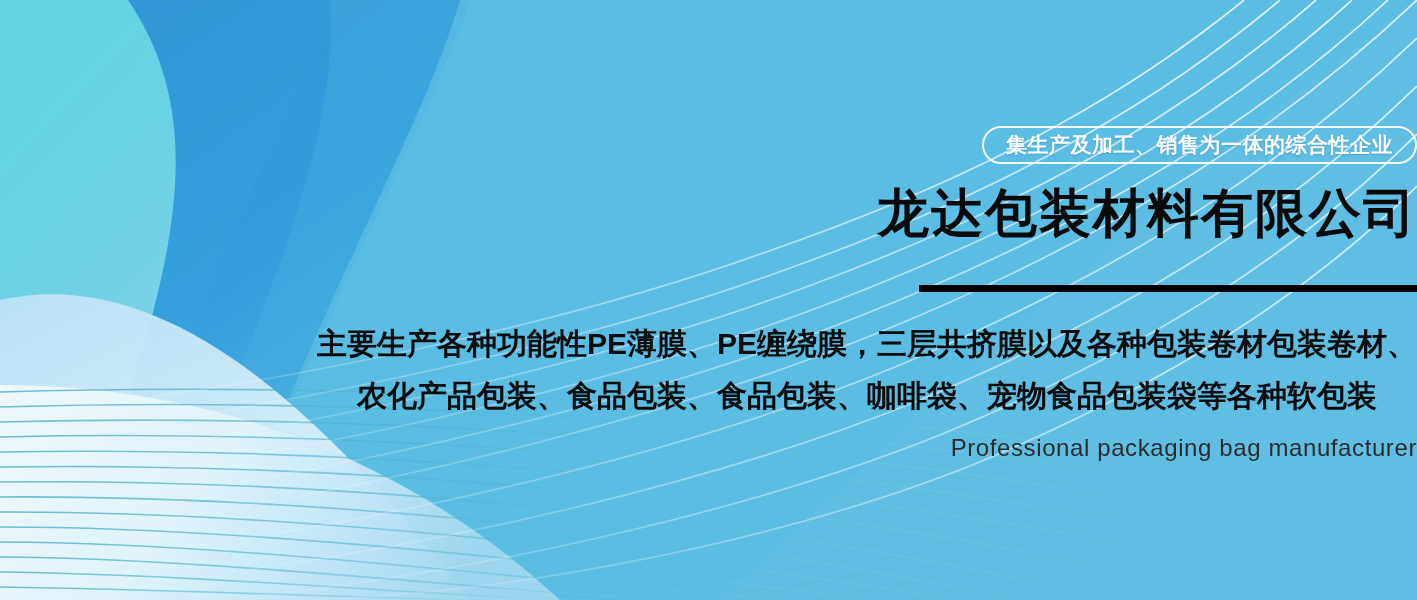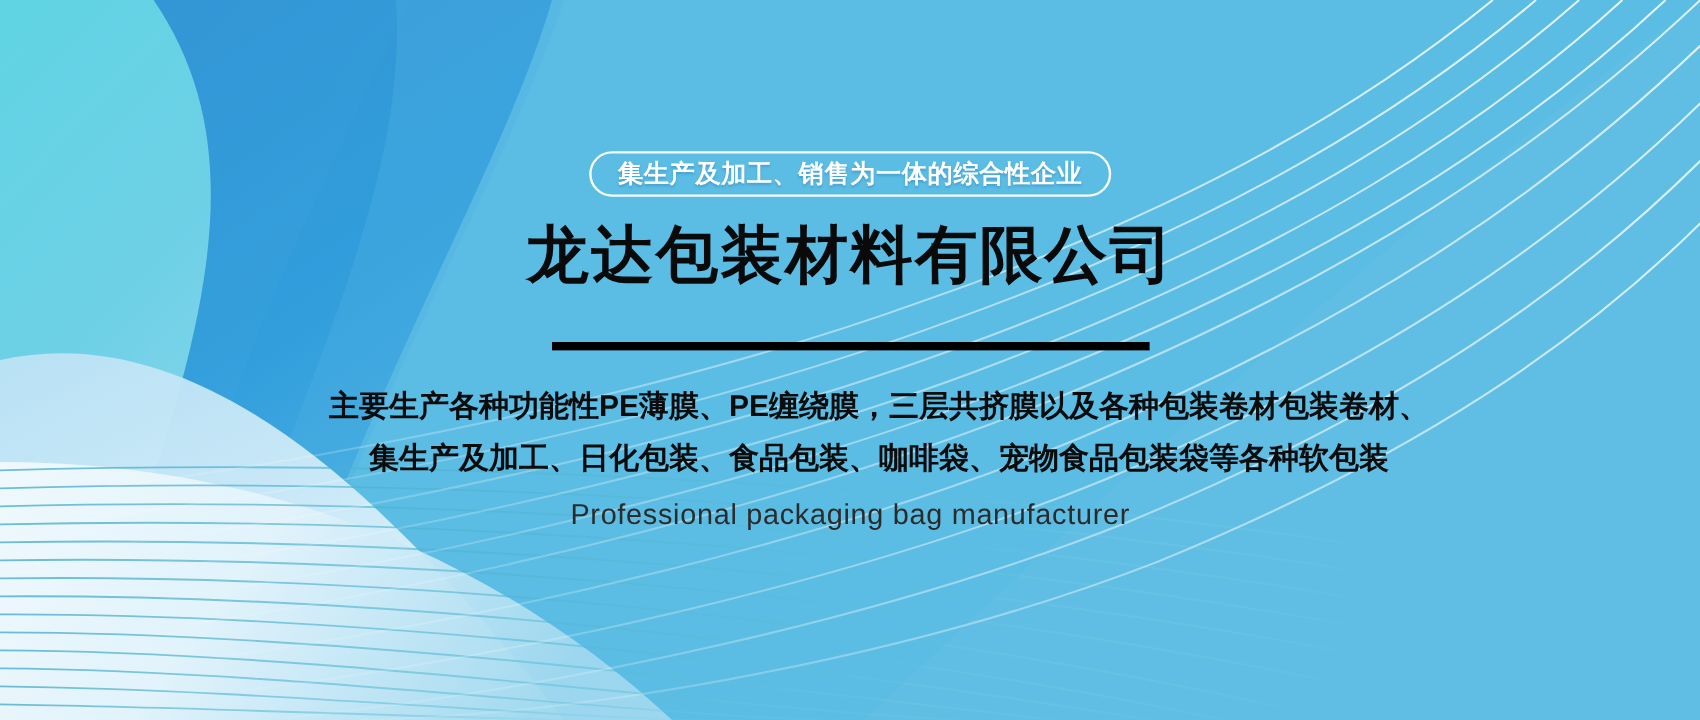--- a/index.html
+++ b/index.html
@@ -21,21 +21,21 @@
     width: 1417px;
     height: 600px;
     display: block;
   }
   .content {
     position: absolute;
     inset: 0;
     z-index: 5;
     display: flex;
     flex-direction: column;
-    align-items: center;
+    align-items: flex-end;
   }
   .badge {
     margin-top: 126px;
     height: 38px;
     box-sizing: border-box;
     padding: 0 22px;
     border: 2px solid rgba(255,255,255,0.95);
     border-radius: 19px;
     display: flex;
     align-items: center;
@@ -59,21 +59,21 @@
   .title-rule {
     margin-top: 10px;
     width: 498px;
     height: 7px;
     background: #000000;
   }
   .desc {
     margin-top: 26px;
     text-align: center;
     color: #0c0c0c;
-    font-size: 25px;
+    font-size: 30px;
     font-weight: 700;
     line-height: 1.72;
     white-space: nowrap;
     margin-left: 48px;
   }
   .desc-line { display: block; }
   .subtitle {
     margin-top: 12px;
     color: #2b2b2b;
     font-size: 24px;
@@ -170,19 +170,19 @@
     <div class="badge">
       <span>集生产及加工、销售为一体的综合性企业</span>
     </div>
 
     <h1 class="title">龙达包装材料有限公司</h1>
 
     <div class="title-rule"></div>
 
     <div class="desc">
       <span class="desc-line">主要生产各种功能性PE薄膜、PE缠绕膜，三层共挤膜以及各种包装卷材包装卷材、</span>
-      <span class="desc-line">集生产及加工、日化包装、食品包装、咖啡袋、宠物食品包装袋等各种软包装</span>
+      <span class="desc-line">农化产品包装、食品包装、食品包装、咖啡袋、宠物食品包装袋等各种软包装</span>
     </div>
 
     <div class="subtitle">Professional packaging bag manufacturer</div>
   </div>
 
 </div>
 
 </body></html>

